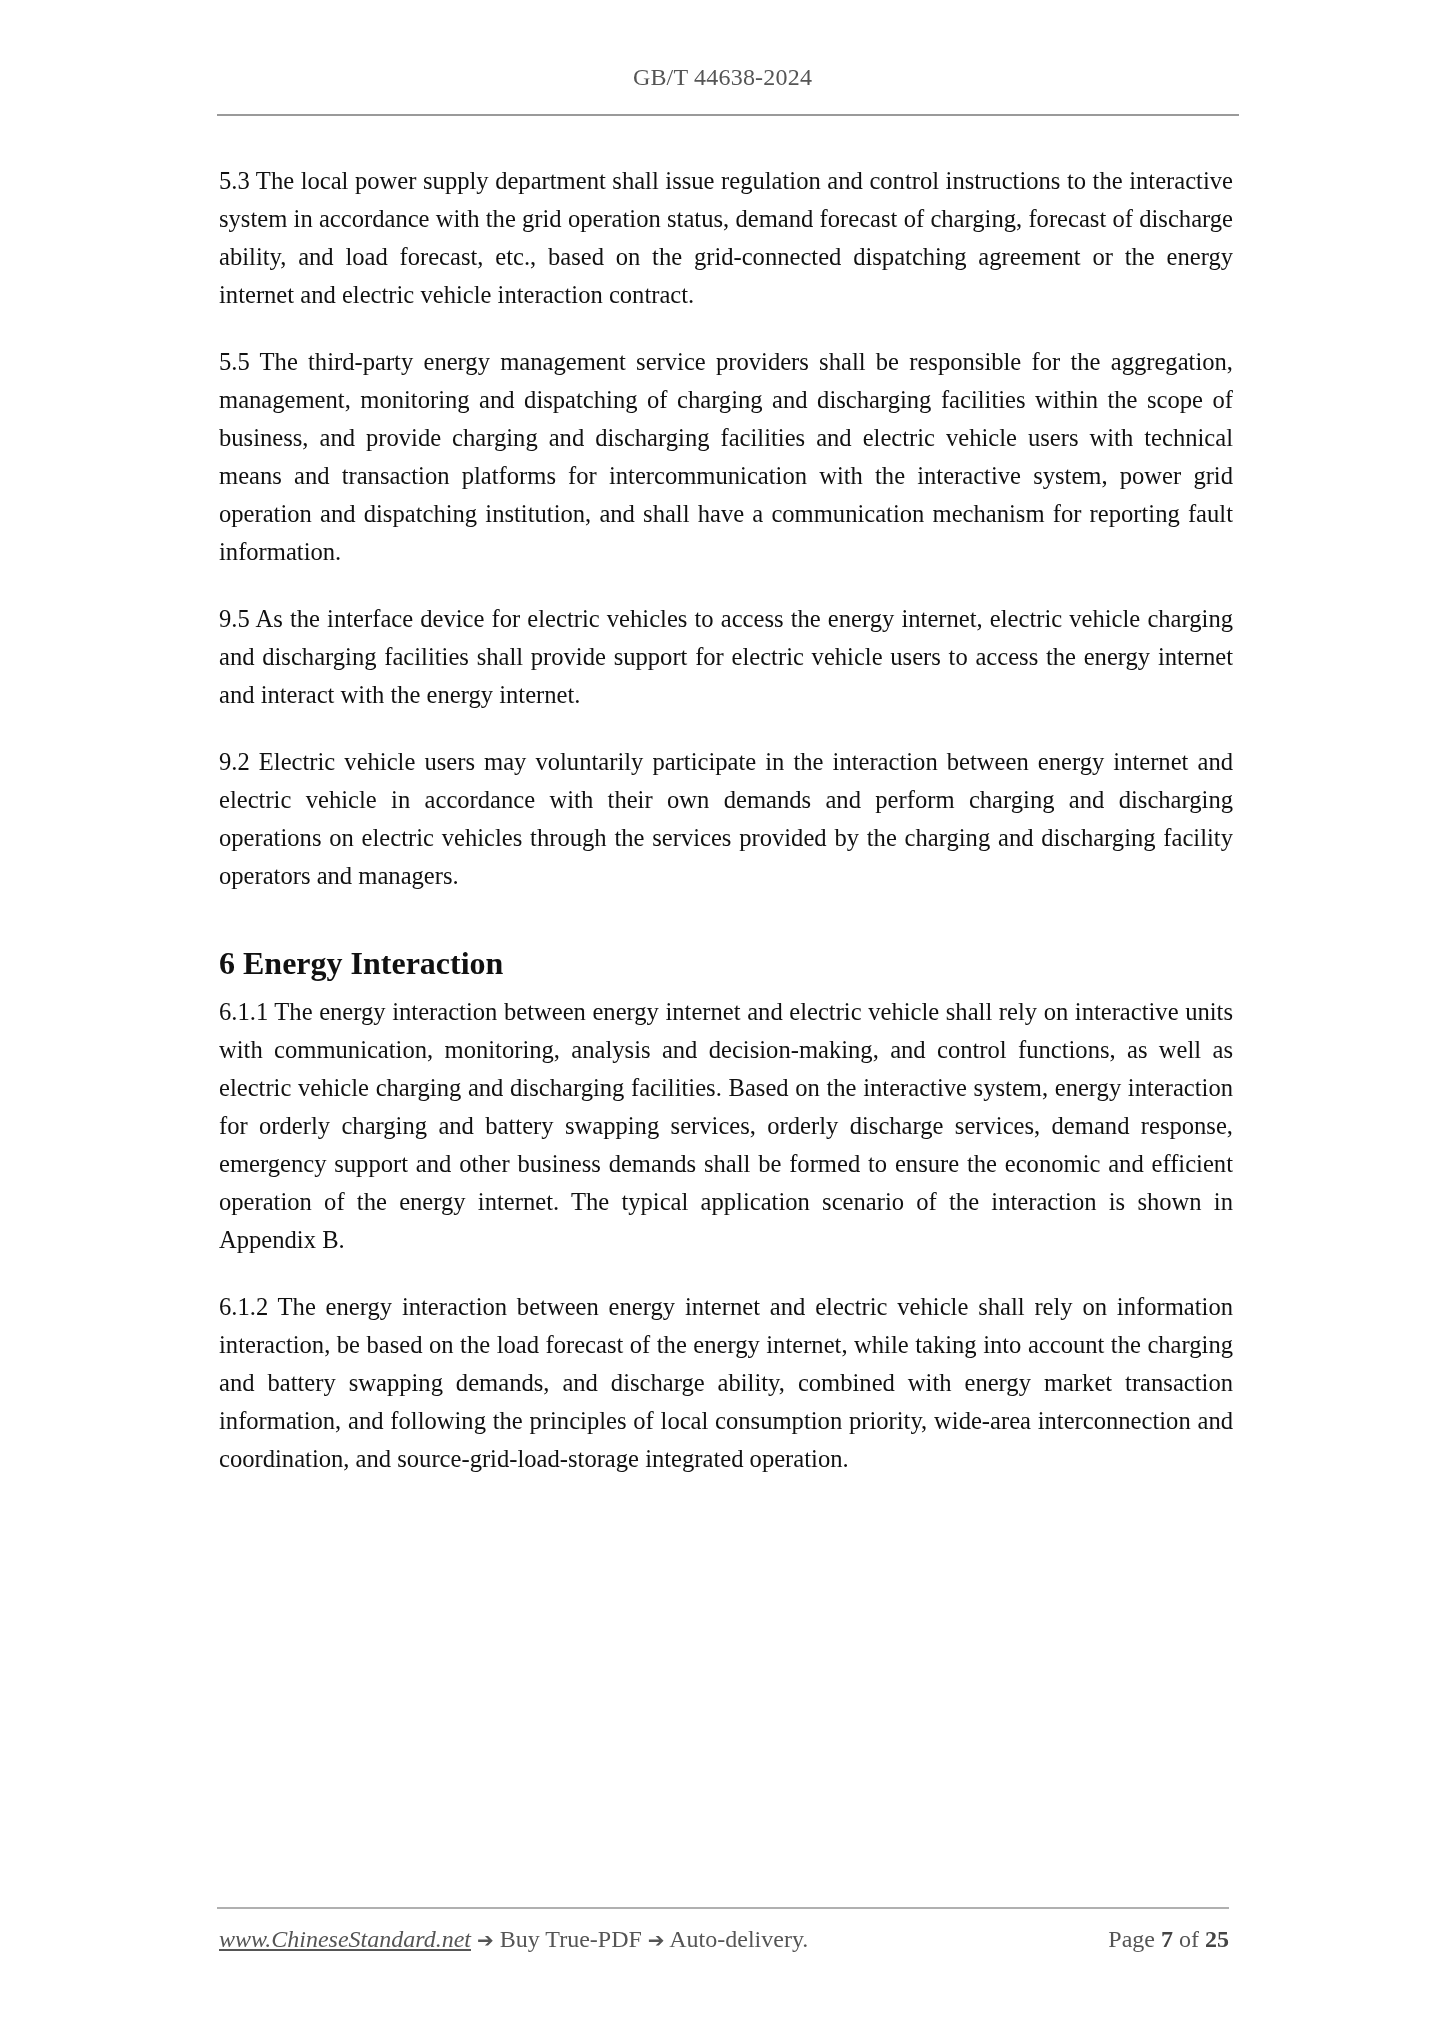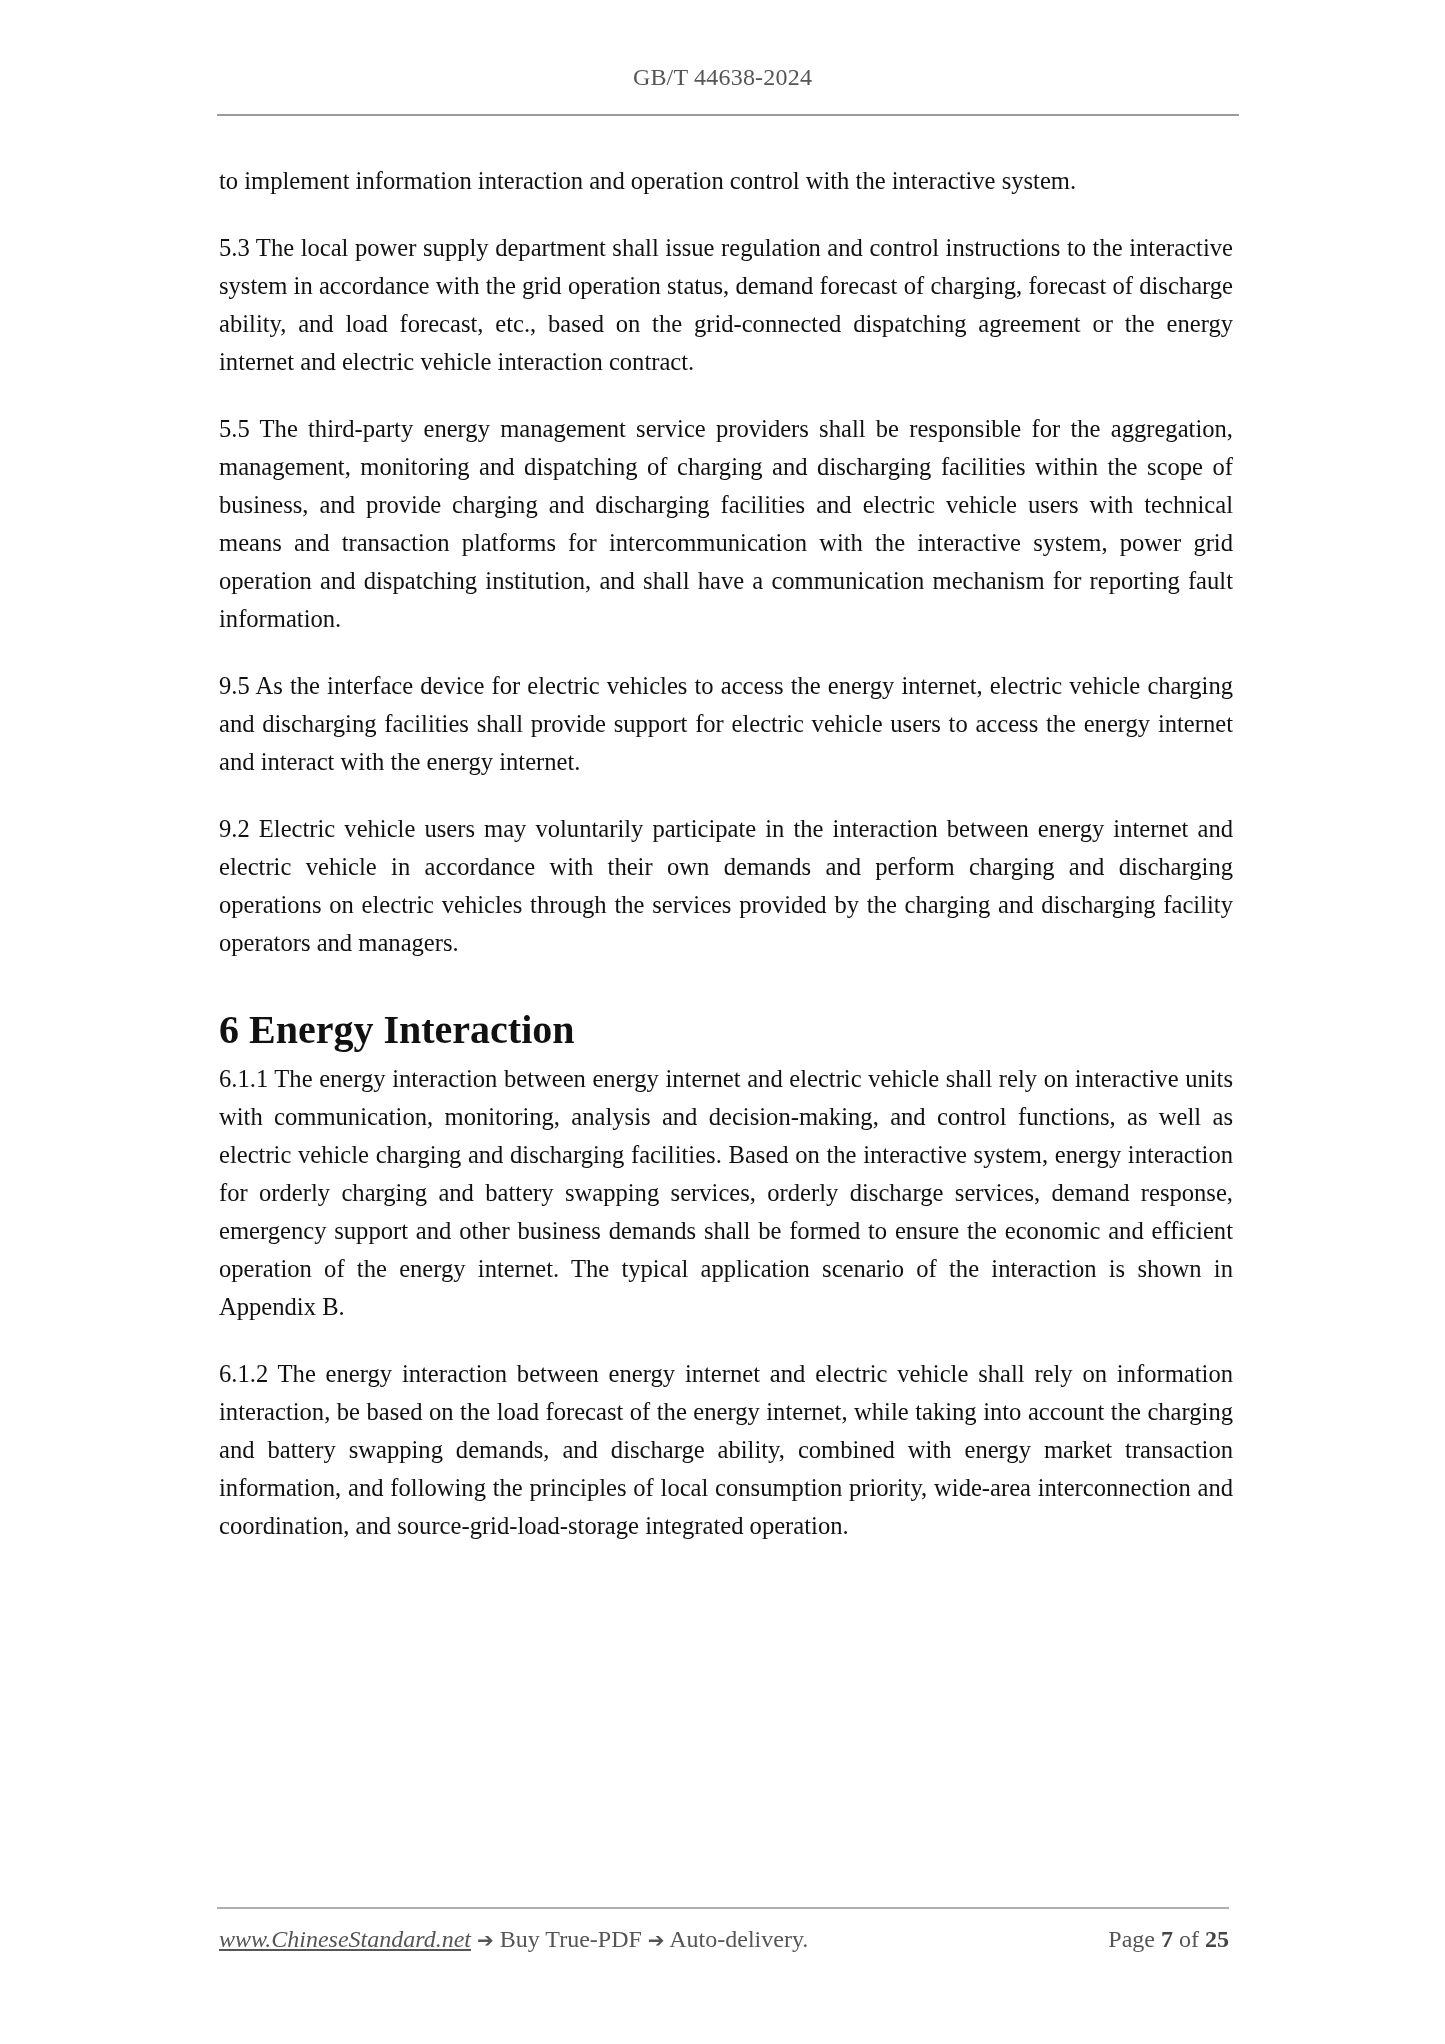--- a/index.html
+++ b/index.html
@@ -5,42 +5,39 @@
   html, body { margin: 0; padding: 0; background: #ffffff; }
   body { width: 1445px; height: 2044px; position: relative; overflow: hidden;
          font-family: "Liberation Serif", "DejaVu Serif", serif; color: #111; }
   .header-title { position: absolute; top: 64px; left: 0; width: 1445px; text-align: center;
                   font-size: 24px; color: #555; letter-spacing: 0.2px; }
   .header-rule { position: absolute; top: 114px; left: 217px; width: 1022px; height: 0;
                  border-top: 2px solid #9a9a9a; }
   .content { position: absolute; top: 162px; left: 219px; width: 1014px; }
   p.para { margin: 0 0 29px 0; font-size: 24.6px; line-height: 38px; text-align: justify; }
   p.para .num { font-weight: normal; }
-  h1.sec { margin: 38px 0 0 0; font-size: 40px; line-height: 60px; font-weight: bold; }
+  h1.sec { margin: 38px 0 0 0; font-size: 32px; line-height: 60px; font-weight: bold; }
   h2.sub { margin: 22px 0 30px 0; font-size: 28px; line-height: 40px; font-weight: bold; }
   .footer-rule { position: absolute; top: 1907px; left: 217px; width: 1012px; height: 0;
                  border-top: 2px solid #b0b0b0; }
   .footer { position: absolute; top: 1926px; left: 219px; width: 1010px; height: 34px;
             font-size: 24px; color: #555; }
   .footer-left { position: absolute; left: 0; top: 0; white-space: nowrap; }
   .footer-link { color: #555; text-decoration: underline; font-style: italic; }
   .footer-right { position: absolute; right: 0; top: 0; white-space: nowrap; }
   .footer-right .pg { font-weight: bold; color: #444; }
   .arrow { font-family: "DejaVu Sans", sans-serif; font-size: 20px; font-weight: bold; }
 </style>
 </head>
 <body>
 
 <div class="header-title">GB/T 44638-2024</div>
 <div class="header-rule"></div>
 
 <div class="content">
-  <p class="para">
-    <span>to implement information interaction and operation control with the interactive system.</span>
-  </p>
 
   <p class="para"><span class="num">5.3</span><span> The local power supply department shall issue regulation and control instructions to the interactive system in accordance with the grid operation status, demand forecast of charging, forecast of discharge ability, and load forecast, etc., based on the grid-connected dispatching agreement or the energy internet and electric vehicle interaction contract.</span></p>
 
 
   <p class="para"><span class="num">5.5</span><span> The third-party energy management service providers shall be responsible for the aggregation, management, monitoring and dispatching of charging and discharging facilities within the scope of business, and provide charging and discharging facilities and electric vehicle users with technical means and transaction platforms for intercommunication with the interactive system, power grid operation and dispatching institution, and shall have a communication mechanism for reporting fault information.</span></p>
 
   <p class="para"><span class="num">9.5</span><span> As the interface device for electric vehicles to access the energy internet, electric vehicle charging and discharging facilities shall provide support for electric vehicle users to access the energy internet and interact with the energy internet.</span></p>
 
   <p class="para"><span class="num">9.2</span><span> Electric vehicle users may voluntarily participate in the interaction between energy internet and electric vehicle in accordance with their own demands and perform charging and discharging operations on electric vehicles through the services provided by the charging and discharging facility operators and managers.</span></p>
 

